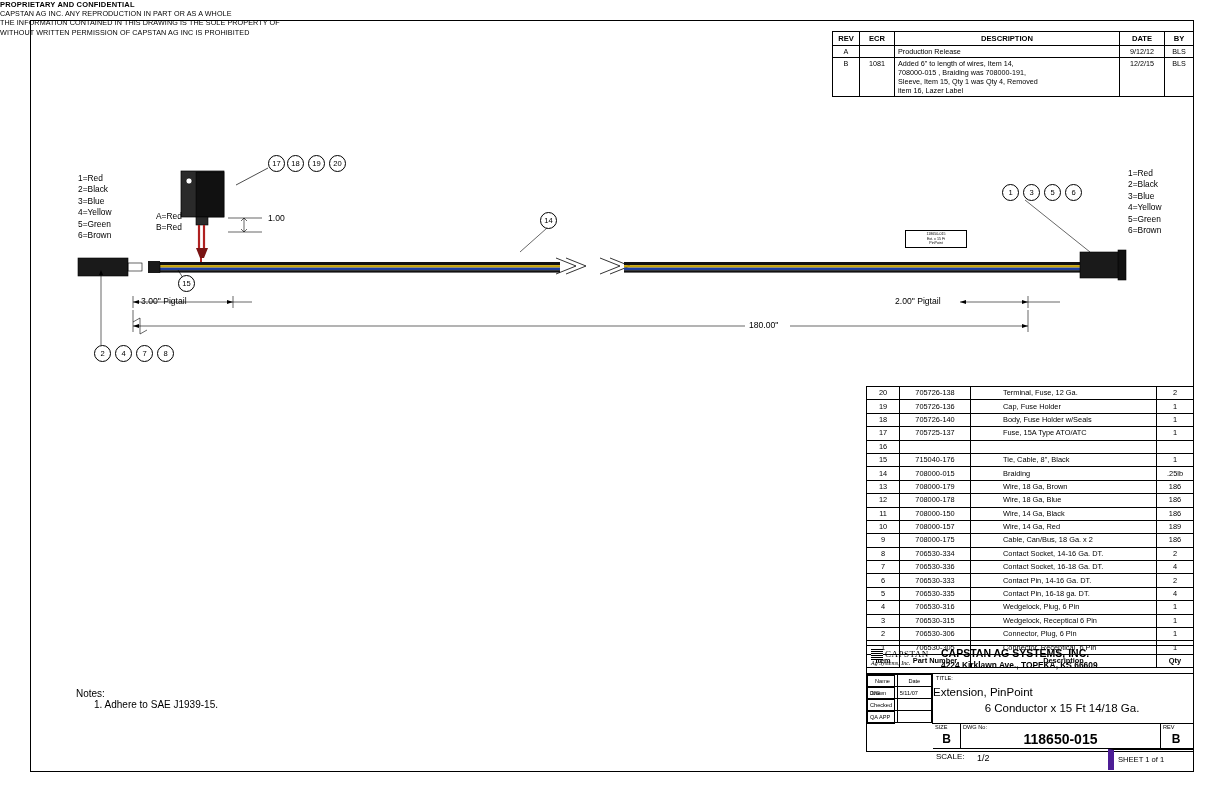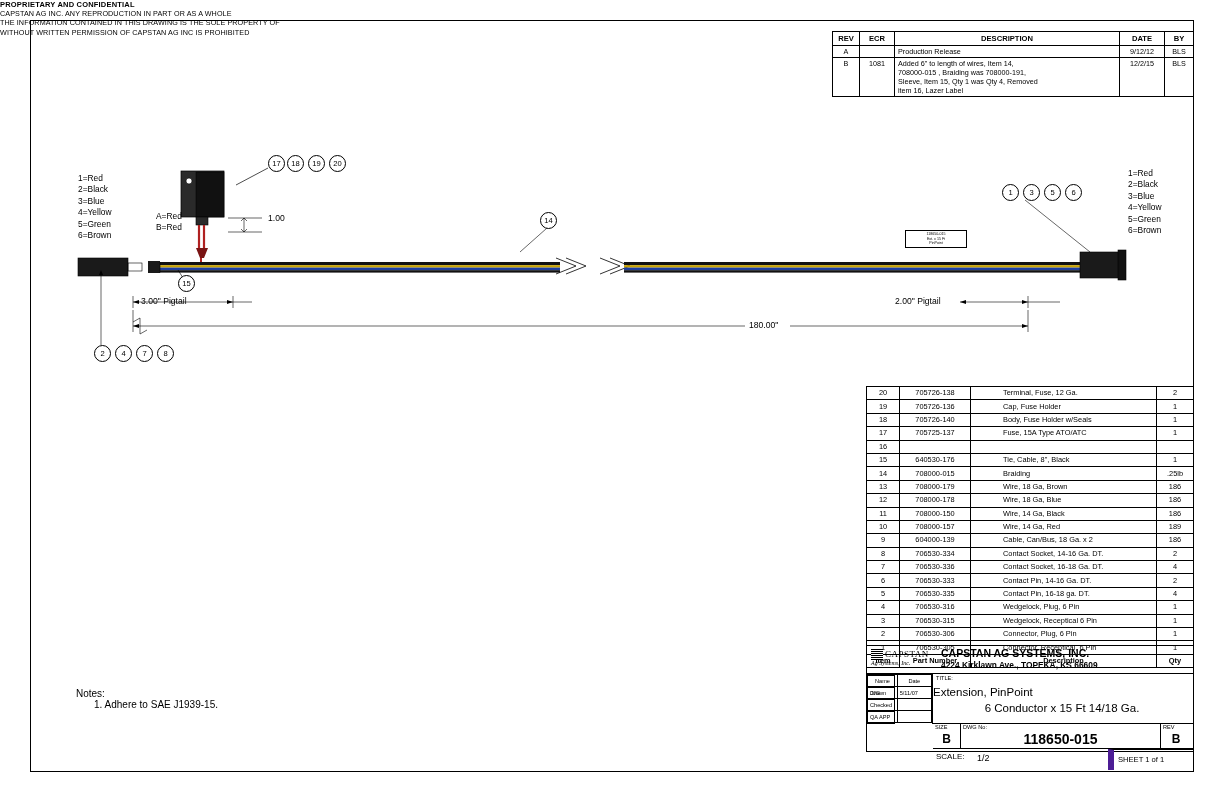--- a/index.html
+++ b/index.html
@@ -276,21 +276,21 @@
           <td class="qty">1</td>
         </tr>
     <tr>
           <td class="item">16</td>
           <td class="pn"></td>
           <td class="desc"></td>
           <td class="qty"></td>
         </tr>
     <tr>
           <td class="item">15</td>
-          <td class="pn">640530-176</td>
+          <td class="pn">715040-176</td>
           <td class="desc">Tie, Cable, 8", Black</td>
           <td class="qty">1</td>
         </tr>
     <tr>
           <td class="item">14</td>
           <td class="pn">708000-015</td>
           <td class="desc">Braiding</td>
           <td class="qty">.25lb</td>
         </tr>
     <tr>
@@ -312,21 +312,21 @@
           <td class="qty">186</td>
         </tr>
     <tr>
           <td class="item">10</td>
           <td class="pn">708000-157</td>
           <td class="desc">Wire, 14 Ga, Red</td>
           <td class="qty">189</td>
         </tr>
     <tr>
           <td class="item">9</td>
-          <td class="pn">604000-139</td>
+          <td class="pn">708000-175</td>
           <td class="desc">Cable, Can/Bus, 18 Ga. x 2</td>
           <td class="qty">186</td>
         </tr>
     <tr>
           <td class="item">8</td>
           <td class="pn">706530-334</td>
           <td class="desc">Contact Socket, 14-16 Ga. DT.</td>
           <td class="qty">2</td>
         </tr>
     <tr>

